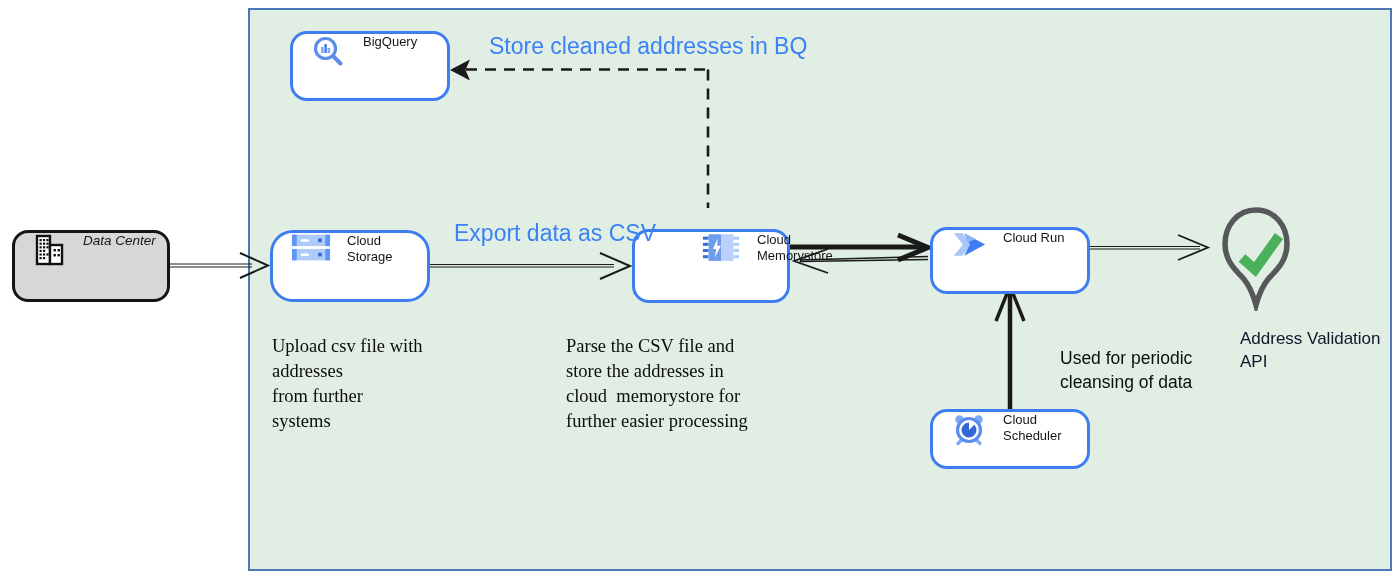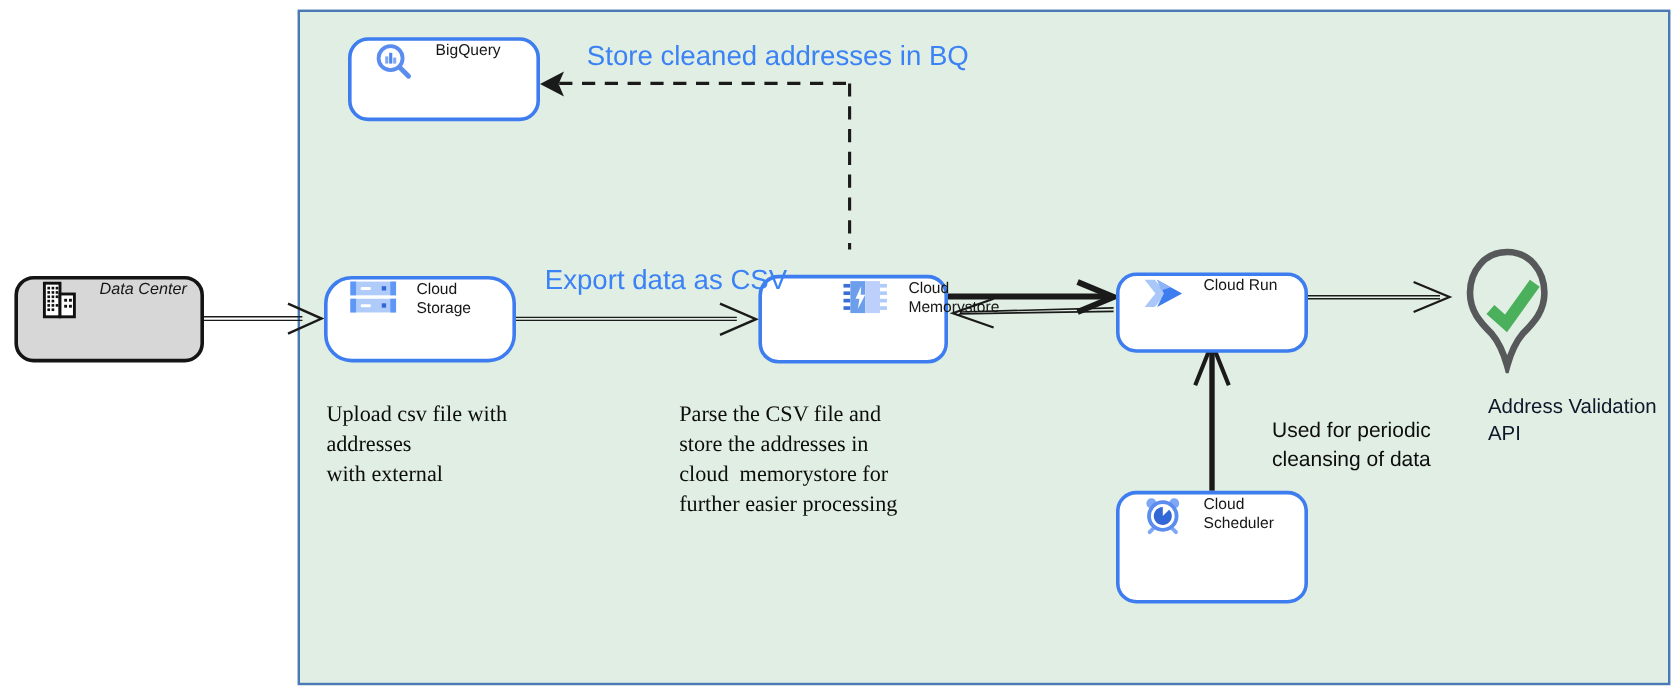--- a/index.html
+++ b/index.html
@@ -169,21 +169,21 @@
     <span class="icon">
       <svg width="36" height="29" viewBox="0 0 38 30">
         <polygon points="3,3 12,3 22,15 12,27 3,27 12.5,15" fill="#a9c7f9"></polygon>
         <polygon points="14,3 36,15 14,27 20,15" fill="#3e7df0"></polygon>
         <polygon points="14,3 26,9.5 17.5,12.5" fill="#8fb3f7"></polygon>
       </svg>
     </span>
     <span class="nlabel">Cloud Run</span>
   </div>
 
-  <div class="node" style="left:930px;top:409px;width:160px;height:94px;">
+  <div class="node" style="left:930px;top:409px;width:160px;height:60px;">
     <span class="icon">
       <svg width="36" height="36" viewBox="0 0 36 36">
         <circle cx="8.5" cy="7.5" r="4.2" fill="#7ea8f5"></circle>
         <circle cx="27.5" cy="7.5" r="4.2" fill="#7ea8f5"></circle>
         <line x1="7" y1="31.5" x2="11" y2="27.5" stroke="#7ea8f5" stroke-width="3.2" stroke-linecap="round"></line>
         <line x1="29" y1="31.5" x2="25" y2="27.5" stroke="#7ea8f5" stroke-width="3.2" stroke-linecap="round"></line>
         <circle cx="18" cy="18" r="11.5" fill="#fff" stroke="#5b8def" stroke-width="3.2"></circle>
         <path d="M18,18 L18,10.5 A7.5,7.5 0 1 0 23.3,12.7 Z" fill="#3367d6"></path>
       </svg>
     </span>
@@ -197,21 +197,22 @@
     </svg>
   </div>
 
   <div class="caption" style="left:489px;top:33px;">Store cleaned addresses in BQ</div>
 
   <div class="caption" style="left:454px;top:220px;">Export data as CSV</div>
 
   <div class="note" style="left:272px;top:334px;">
     <div>Upload csv file with</div>
     <div>addresses</div>
-    <div>with external</div>
+    <div>from further</div>
+    <div>systems</div>
   </div>
 
   <div class="note" style="left:566px;top:334px;">
     <div>Parse the CSV file and</div>
     <div>store the addresses in</div>
     <div>cloud  memorystore for</div>
     <div>further easier processing</div>
   </div>
 
   <div class="note-small" style="left:1030px;top:346px;margin-left:30px;">

